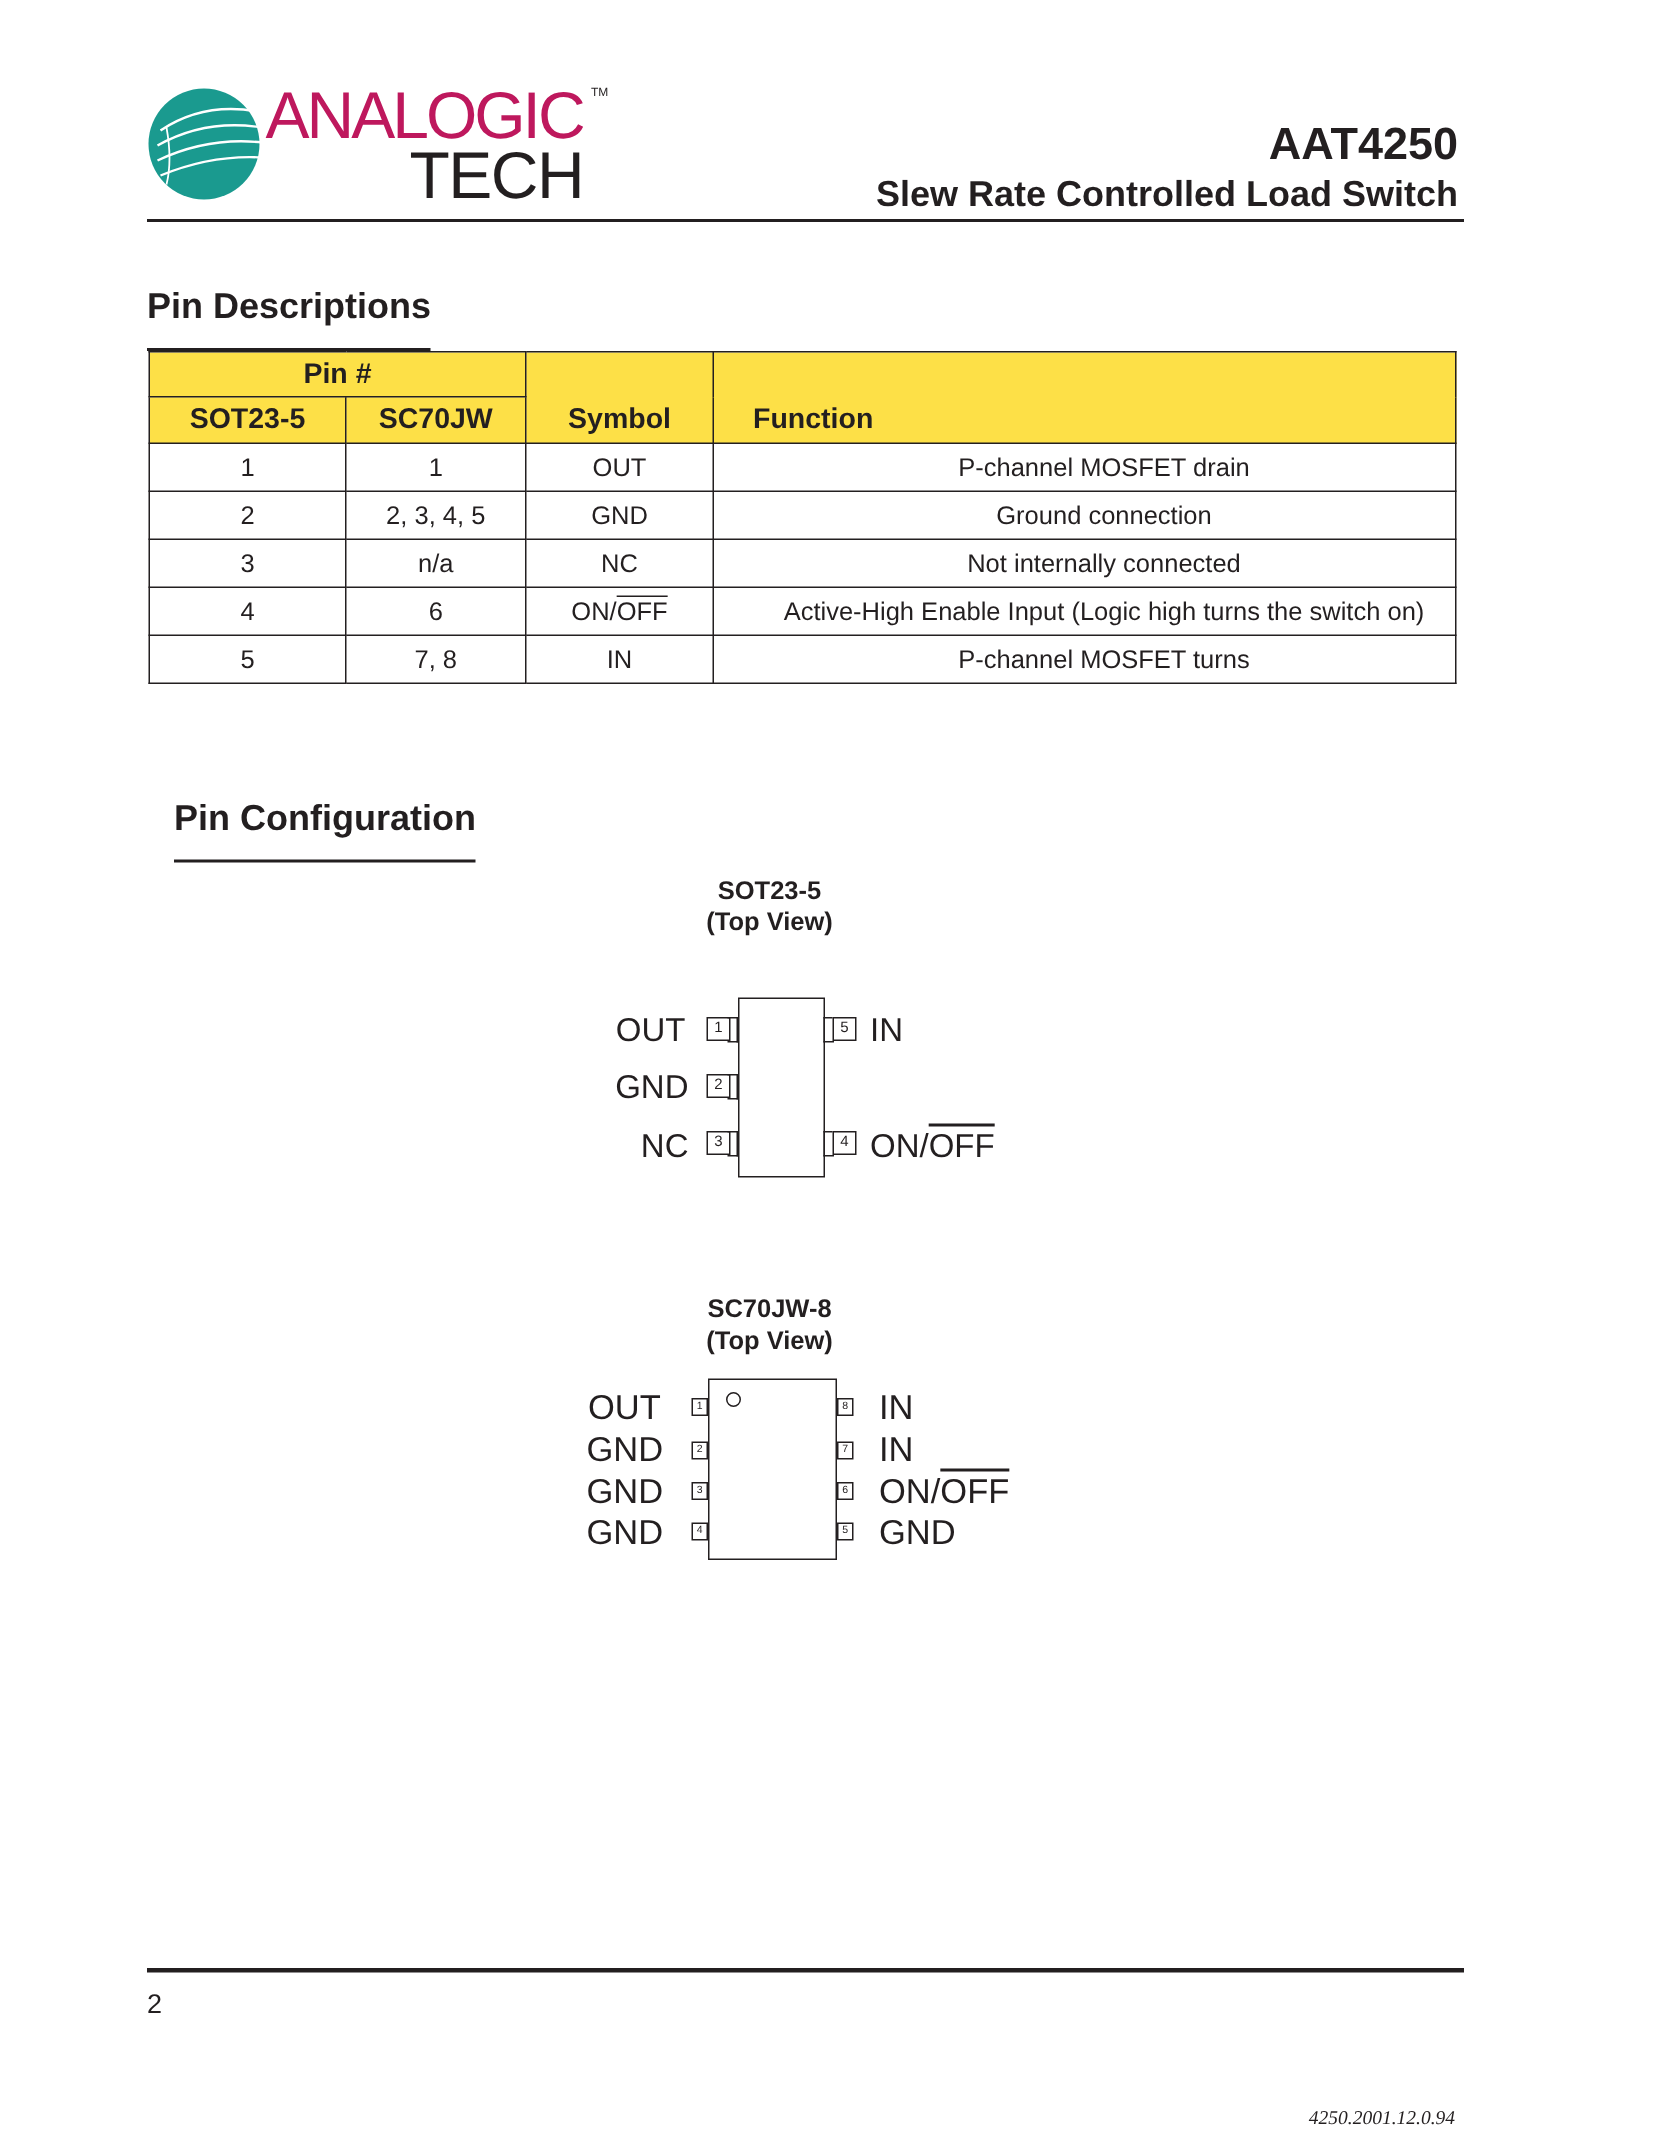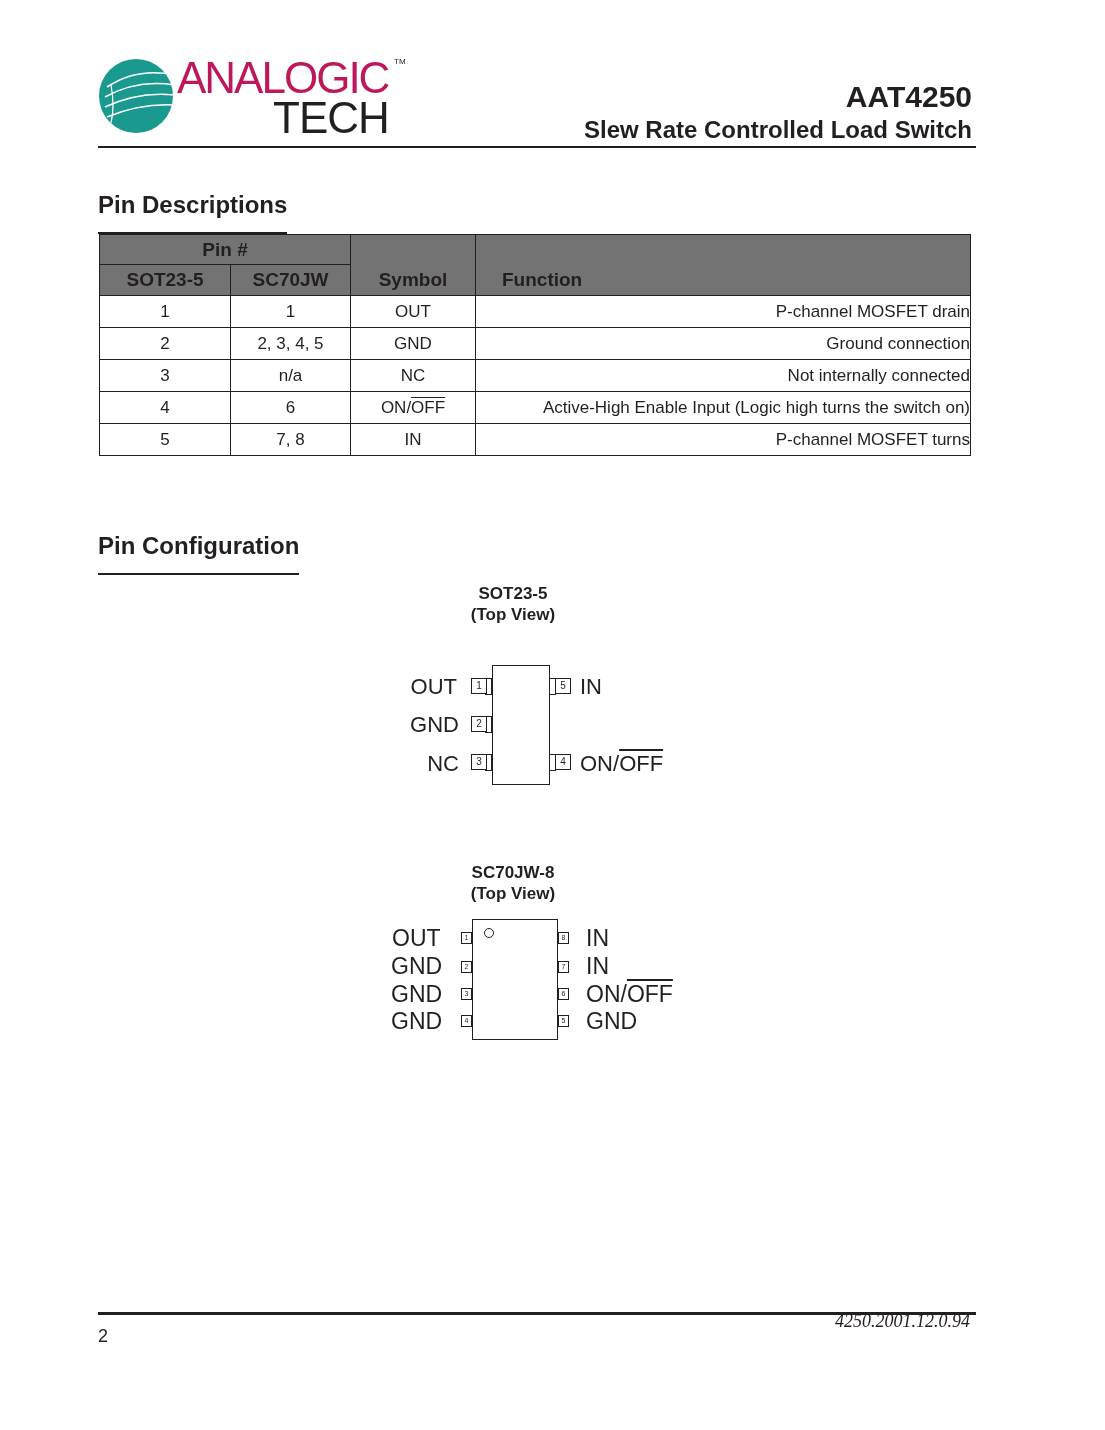--- a/index.html
+++ b/index.html
@@ -8,24 +8,24 @@
   .logo { left:97px; top:57px; width:320px; height:80px; }
   .logo-text1 { position:absolute; left:80px; top:-4px; font-size:44px; letter-spacing:-2px; color:#be185d; font-family:"Liberation Sans", sans-serif; }
   .logo-text2 { position:absolute; left:176px; top:36px; font-size:44px; color:#231f20; font-family:"Liberation Sans", sans-serif; letter-spacing:-1px; }
   .logo-tm { position:absolute; left:297px; top:0px; font-size:8px; }
   .part { right:133px; top:80px; font-size:30px; font-weight:bold; text-align:right; }
   .subtitle { right:133px; top:116px; font-size:24px; font-weight:bold; text-align:right; }
   .hrule { left:98px; width:878px; height:2px; background:#231f20; }
   .section-title { left:98px; font-size:24px; font-weight:bold; border-bottom:2px solid #231f20; padding-bottom:12px; line-height:30px; }
   table.pins { position:absolute; left:99px; top:234px; width:872px; border-collapse:collapse; font-size:17px; }
   table.pins td, table.pins th { border:1px solid #231f20; }
-  table.pins th { background:#737373; font-weight:bold; font-size:19px; }
+  table.pins th { background:#fde047; font-weight:bold; font-size:19px; }
   table.pins td { height:31px; padding:0; }
   .c { text-align:center; }
-  .l { text-align:right; padding-left:26px !important; }
+  .l { text-align:center; padding-left:26px !important; }
   .ovl { text-decoration:overline; }
   .pkg-title { font-size:17px; font-weight:bold; text-align:center; width:200px; line-height:21px; }
   .pin-lbl { font-size:22px; }
   .pin-lbl-s { font-size:23px; }
   .body-box { border:1.5px solid #231f20; background:#fff; }
   .pinbox { border:1.5px solid #231f20; background:#fff; font-size:10px; text-align:center; line-height:14px; }
   .pinbox-s { border:1px solid #231f20; font-size:7px; text-align:center; line-height:10px; background:#fff; }
 </style>
 </head>
 <body>
@@ -86,21 +86,21 @@
   </tr>
   <tr>
     <td class="c">5</td>
     <td class="c">7, 8</td>
     <td class="c">IN</td>
     <td class="l">P-channel MOSFET turns</td>
   </tr>
 </tbody>
   </table>
 
-<div class="abs section-title" style="top:531px;">Pin Configuration</div>
+<div class="abs section-title" style="top:531px;margin-left:18px;">Pin Configuration</div>
 
 <div class="abs pkg-title" style="left:413px;top:583px;">
   <div>SOT23-5</div>
   <div>(Top View)</div>
 </div>
 <div class="abs body-box" style="left:492px;top:665px;width:56px;height:118px;"></div>
 
 <div class="abs pinbox" style="left:471px;top:678px;width:14px;height:14px;">1</div>
 <div class="abs" style="left:485px;top:678px;width:7px;height:14px;border:1.5px solid #231f20;border-left:none;box-sizing:border-box;height:17px;"></div>
 <div class="abs pinbox" style="left:471px;top:716px;width:14px;height:14px;">2</div>
@@ -140,13 +140,13 @@
 <div class="abs pin-lbl-s" style="left:391px;top:953px;">GND</div>
 <div class="abs pin-lbl-s" style="left:391px;top:981px;">GND</div>
 <div class="abs pin-lbl-s" style="left:391px;top:1008px;">GND</div>
 <div class="abs pin-lbl-s" style="left:586px;top:925px;">IN</div>
 <div class="abs pin-lbl-s" style="left:586px;top:953px;">IN</div>
 <div class="abs pin-lbl-s" style="left:586px;top:981px;"><span>ON/</span><span class="ovl">OFF</span></div>
 <div class="abs pin-lbl-s" style="left:586px;top:1008px;">GND</div>
 
 <div class="abs" style="left:98px;top:1312px;width:878px;height:3px;background:#231f20;"></div>
 <div class="abs" style="left:98px;top:1326px;font-size:18px;">2</div>
-<div class="abs" style="right:135px;top:1311px;font-size:18px;font-style:italic;font-family:'Liberation Serif', serif;">4250.2001.12.0.94</div>
+<div class="abs" style="right:135px;top:1404px;font-size:13px;font-style:italic;font-family:'Liberation Serif', serif;">4250.2001.12.0.94</div>
 
 </body></html>

